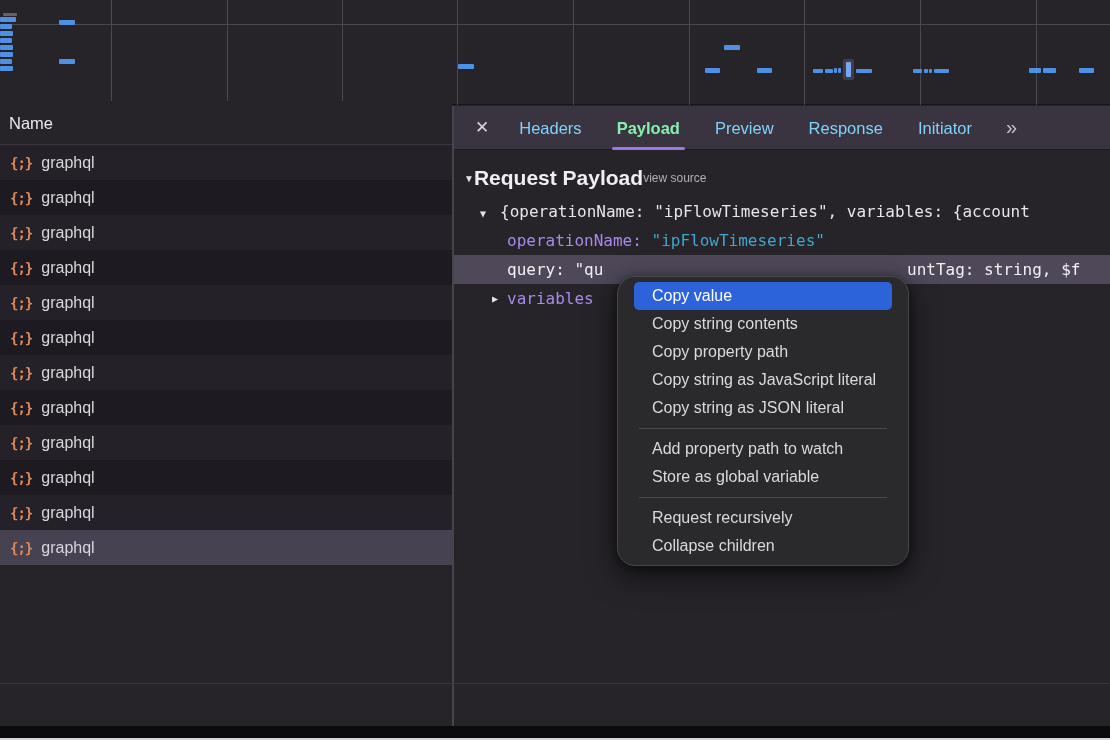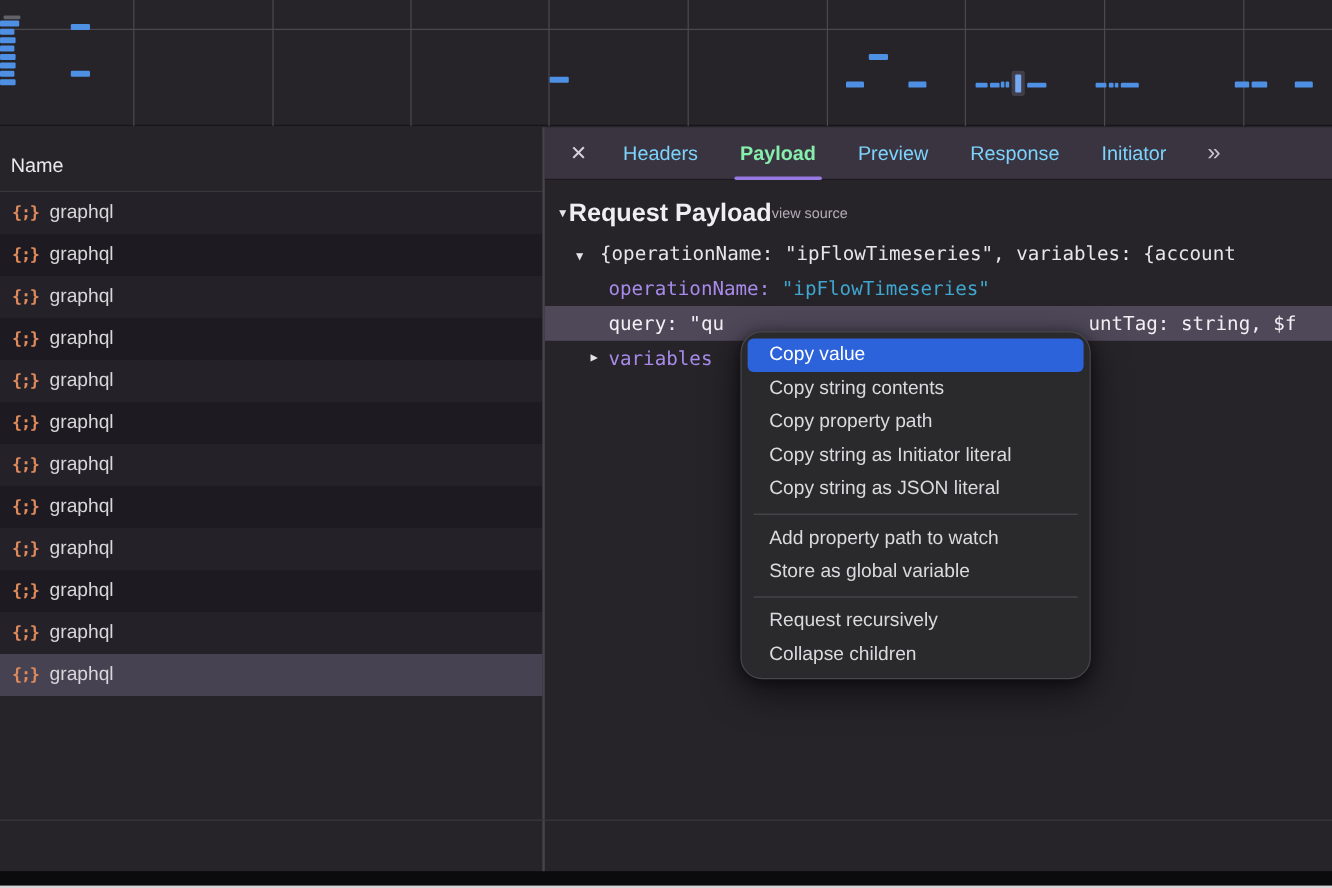--- a/index.html
+++ b/index.html
@@ -13,21 +13,21 @@
   #waterfall { position:absolute; left:0; top:0; width:1110px; height:105px;
     background:#262329; border-bottom:1px solid #161519; }
   .vline { position:absolute; top:0; width:1px; height:105px; background:#4b4950; }
   .hline { position:absolute; left:0; top:24px; width:1110px; height:1px; background:#4b4950; }
   .wbar { position:absolute; background:#4e90e4; border-radius:1px; }
   .wbar.gray { background:#62626a; }
   .wbar.box  { background:#423e49; border-radius:2px; }
   .wbar.tall { background:#74a8f0; }
 
   
-  #left-panel { position:absolute; left:0; top:116px; width:452px; height:577px; }
+  #left-panel { position:absolute; left:0; top:101px; width:452px; height:577px; }
   .list-header { height:44px; line-height:44px; padding-left:9px;
     font-size:16.5px; color:#eae8ec; border-bottom:1px solid #38363c; background:#262329; }
   .rows .row { height:35px; display:flex; align-items:center; padding-left:10px; gap:9px; }
   .rows .row:nth-child(odd)  { background:#242129; }
   .rows .row:nth-child(even) { background:#1d1b21; }
   .rows .row.selected { background:#474251; }
   .json-icon { color:#e08a5c; font-family:"DejaVu Sans Mono", monospace;
     font-weight:700; font-size:14px; letter-spacing:-1px; }
   .req-label { font-size:16px; color:#d9d6db; }
 
@@ -61,21 +61,21 @@
   .str { color:#3fa6cf; }
   .query-row { position:relative; background:#4e4859; color:#f2f0f4; }
   .query-row .key { color:#f2f0f4; }
   .frag-right { position:absolute; left:453px; top:0; white-space:pre; }
   .vars-row { position:relative; }
   .vars-row .tri-collapsed { position:absolute; left:38px; top:0; font-size:10px; color:#e6e4e8; }
   .vars-row .frag-right { color:#cfc9d2; }
 
   
   #context-menu { position:absolute; left:617px; top:276px; width:292px; z-index:10;
-    background:#2a292c; border:1px solid #48474b; border-radius:18px; padding:5px 0;
+    background:#2a292c; border:1px solid #48474b; border-radius:18px; padding:5px 11px;
     box-shadow:0 10px 30px rgba(0,0,0,.55), 0 2px 10px rgba(0,0,0,.45); }
   .menu-item { height:28px; line-height:28px; padding-left:23px;
     font-size:16px; color:#dad9dc; }
   .menu-item.hl { background:#2c63da; color:#ffffff; margin:0 5px;
     padding-left:18px; border-radius:5px; }
   .menu-sep { height:1px; background:#4b4a4e; margin:6px 10px; }
 
   
   #bottom-divider { position:absolute; left:0; top:683px; width:1110px; height:1px; background:#3b393f; }
   #bottom-black { position:absolute; left:0; top:726px; width:1110px; height:12px; background:#0b0b0d; }
@@ -205,21 +205,21 @@
 
       <div class="line kv vars-row"><span class="tri-collapsed">▶</span><span class="key">variables</span></div>
     </div>
   </div>
 </div>
 
 <div id="context-menu">
     <div class="menu-item hl">Copy value</div>
     <div class="menu-item">Copy string contents</div>
     <div class="menu-item">Copy property path</div>
-    <div class="menu-item">Copy string as Initiator literal</div>
+    <div class="menu-item">Copy string as JavaScript literal</div>
     <div class="menu-item">Copy string as JSON literal</div>
     <div class="menu-sep"></div>
     <div class="menu-item">Add property path to watch</div>
     <div class="menu-item">Store as global variable</div>
     <div class="menu-sep"></div>
     <div class="menu-item">Request recursively</div>
     <div class="menu-item">Collapse children</div>
   </div>
 
 <div id="bottom-divider"></div>

